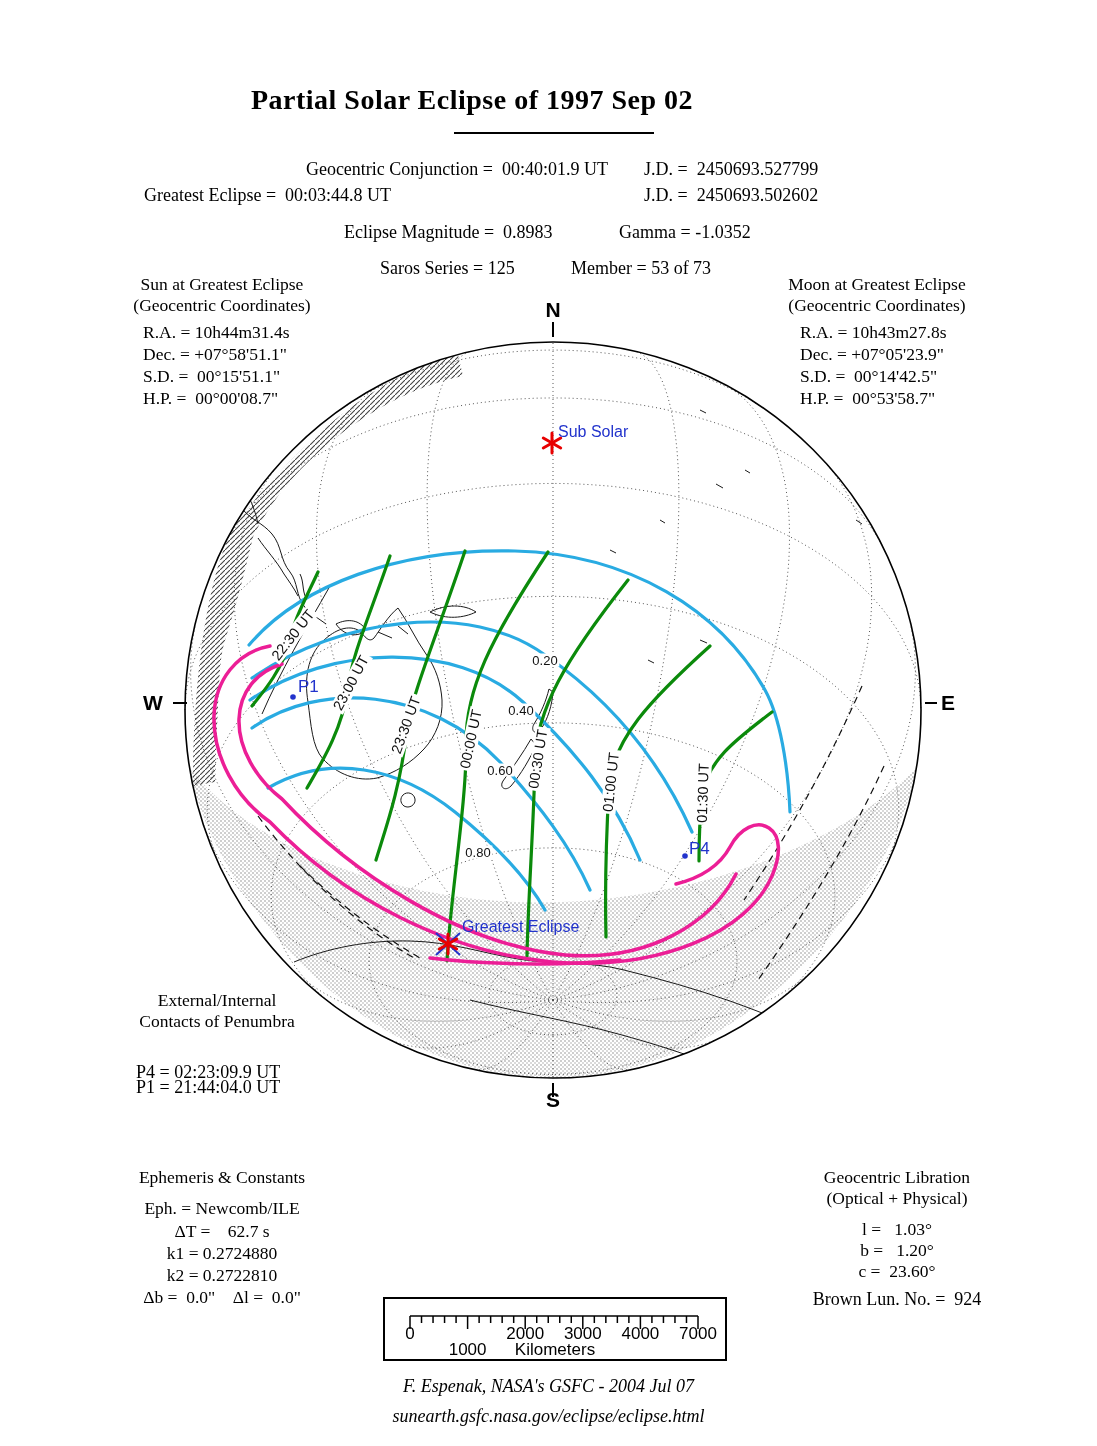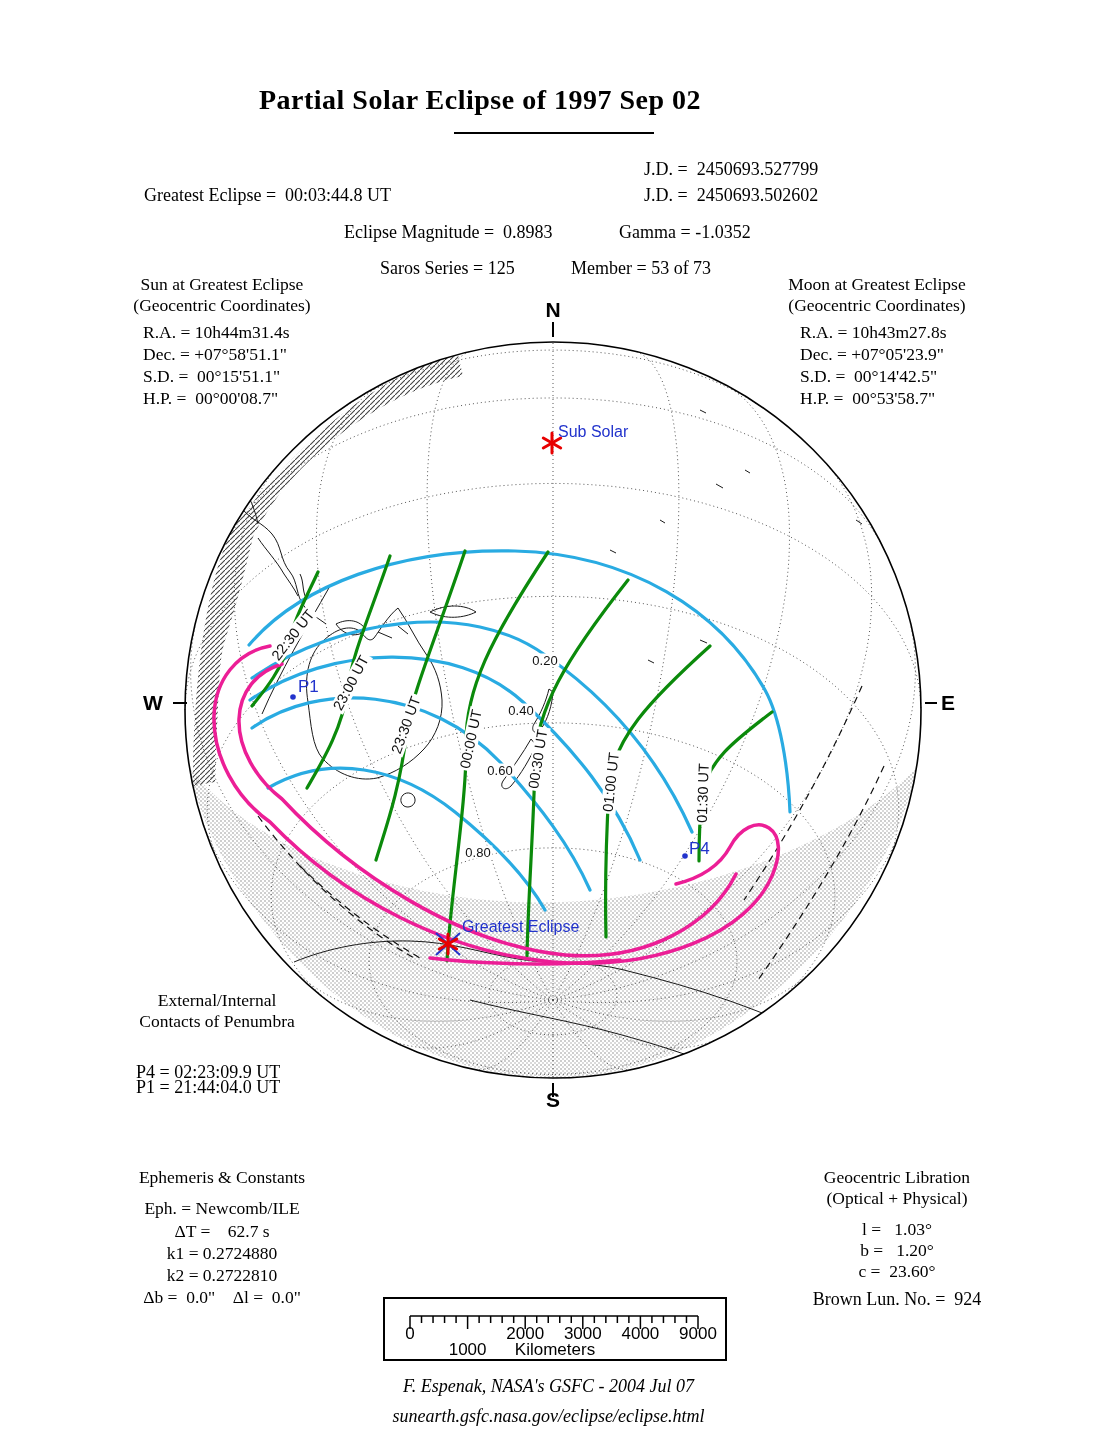--- a/index.html
+++ b/index.html
@@ -1,19 +1,19 @@
 <!DOCTYPE html>
 <html><head>
 <meta charset="utf-8">
 <style>
   html,body{margin:0;padding:0;background:#fff;}
   .page{position:relative;width:1097px;height:1446px;background:#fff;overflow:hidden;
         font-family:"Liberation Serif", serif;color:#000;}
   .abs{position:absolute;}
-  .title{top:84px;left:0;width:944px;text-align:center;font-size:28px;font-weight:bold;letter-spacing:.5px;padding-left:8px;}
+  .title{top:84px;left:0;width:944px;text-align:center;font-size:28px;font-weight:bold;letter-spacing:.5px;}
   .title-rule{top:132px;left:454px;width:200px;height:2px;background:#000;}
   .h18{font-size:18px;line-height:22px;white-space:pre;}
   .h17{font-size:17.5px;line-height:21px;white-space:pre;}
   .u{}
   .ctr{text-align:center;}
   .compass{font-family:"Liberation Sans", sans-serif;font-weight:bold;font-size:21px;}
   .blue-label{position:absolute;font-family:"Liberation Sans", sans-serif;font-size:16px;line-height:1;}
   .mag-label{position:absolute;font-family:"Liberation Sans", sans-serif;font-size:13px;line-height:1;
              background:#fff;padding:0 2px;transform:translate(-50%,-50%);color:#111;}
   .ut-label{position:absolute;font-family:"Liberation Sans", sans-serif;font-size:14.5px;line-height:1;
@@ -181,20 +181,21 @@
         <line x1="663.44" y1="1316" x2="663.44" y2="1323"></line>
         <line x1="674.96" y1="1316" x2="674.96" y2="1323"></line>
         <line x1="686.48" y1="1316" x2="686.48" y2="1323"></line>
         <line x1="698" y1="1316" x2="698" y2="1329"></line>
       </g>
   </svg>
 
   <div class="abs title">Partial Solar Eclipse of  1997 Sep 02</div>
   <div class="abs title-rule"></div>
 
+  <div class="abs h18" style="top:158px;left:150px;width:458px;text-align:right">Geocentric Conjunction =  00:40:01.9 UT</div>
   <div class="abs h18" style="top:158px;left:644px">J.D. =  2450693.527799</div>
   <div class="abs h18" style="top:184px;left:144px;width:458px;text-align:left">Greatest Eclipse =  00:03:44.8 UT</div>
   <div class="abs h18" style="top:184px;left:644px">J.D. =  2450693.502602</div>
   <div class="abs h18" style="top:221px;left:344px">Eclipse Magnitude =  0.8983</div>
   <div class="abs h18" style="top:221px;left:619px">Gamma = -1.0352</div>
   <div class="abs h18" style="top:257px;left:380px">Saros Series = 125</div>
   <div class="abs h18" style="top:257px;left:571px">Member = 53 of 73</div>
 
   <div class="abs h17 ctr u" style="top:274px;left:107px;width:230px">Sun at Greatest Eclipse</div>
   <div class="abs h17 ctr" style="top:295px;left:107px;width:230px">(Geocentric Coordinates)</div>
@@ -253,20 +254,20 @@
   <div class="abs h17 ctr" style="top:1261px;left:782px;width:230px">c =  23.60°</div>
   <div class="abs h18 ctr" style="top:1288px;left:772px;width:250px">Brown Lun. No. =  924</div>
 
   <div class="abs scalebox"></div>
   <div id="scalebar-labels" class="abs" style="top:0;left:0">
       <span class="scale-num" style="left: 410px; top: 1325px;">0</span>
       <span class="scale-num" style="left: 467.6px; top: 1325px; margin-top: 16px;">1000</span>
       <span class="scale-num" style="left: 525.2px; top: 1325px;">2000</span>
       <span class="scale-num" style="left: 582.8px; top: 1325px;">3000</span>
       <span class="scale-num" style="left: 640.4px; top: 1325px;">4000</span>
-      <span class="scale-num" style="left: 698px; top: 1325px;">9000</span>
+      <span class="scale-num" style="left: 698px; top: 1325px;">7000</span>
     </div>
   <div class="abs scale-num" style="top:1341px;left:555px;font-size:17px">Kilometers</div>
 
   <div class="abs footer" style="top:1376px">F. Espenak, NASA's GSFC -  2004 Jul 07</div>
   <div class="abs footer" style="top:1406px">sunearth.gsfc.nasa.gov/eclipse/eclipse.html</div>
 
 </div>
 
 </body></html>

